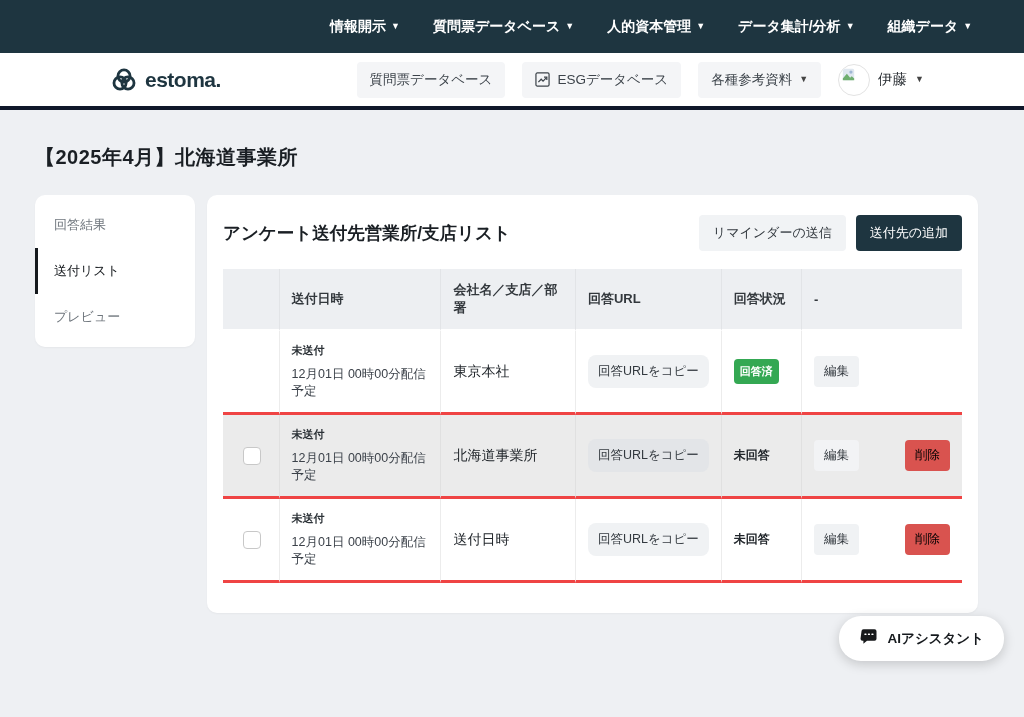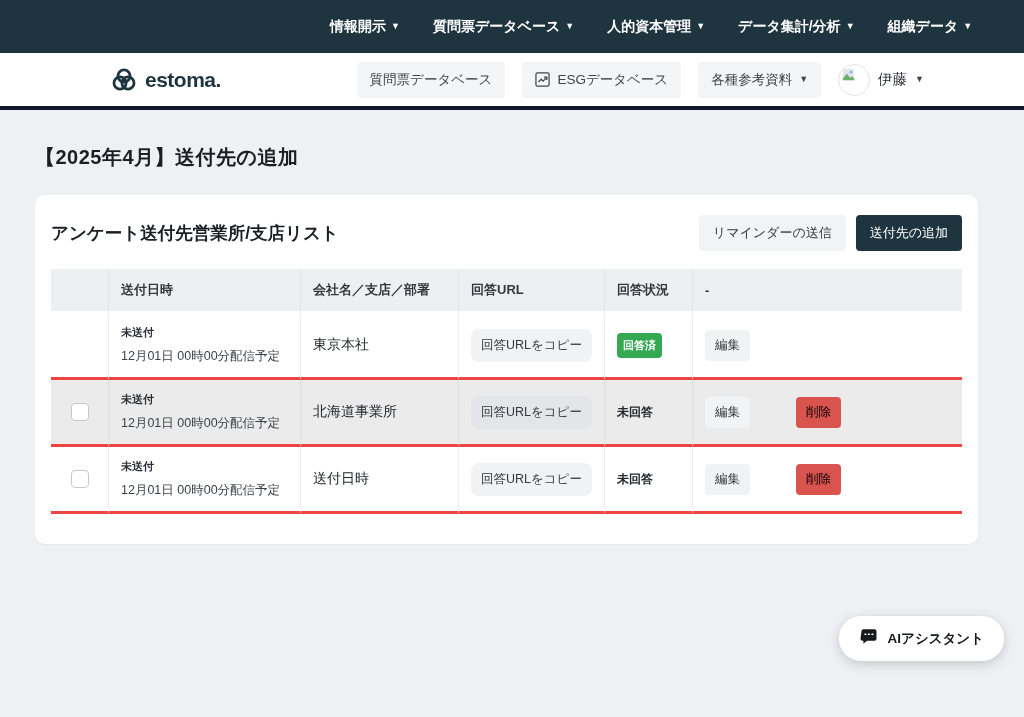--- a/index.html
+++ b/index.html
@@ -207,23 +207,28 @@
           <path d="M1 13l5-6 4 5 2-2 3 3v2H1z" fill="#6fae6f"></path>
         </svg>
       </span>
       <span class="user-name">伊藤</span>
       <span class="caret dark"></span>
     </div>
   </div>
 </header>
 
 <main class="page">
-  <h1 class="page-title">【2025年4月】送付先の追加</h1>
+  <h1 class="page-title">【2025年4月】北海道事業所</h1>
 
   <div class="content">
+    <aside class="sidebar">
+        <div class="side-item">回答結果</div>
+        <div class="side-item active">送付リスト</div>
+        <div class="side-item">プレビュー</div>
+      </aside>
 
     <section class="panel">
       <div class="panel-head">
         <h2 class="panel-title">アンケート送付先営業所/支店リスト</h2>
         <div class="panel-actions">
           <button class="btn btn-light">リマインダーの送信</button>
           <button class="btn btn-dark">送付先の追加</button>
         </div>
       </div>
 

